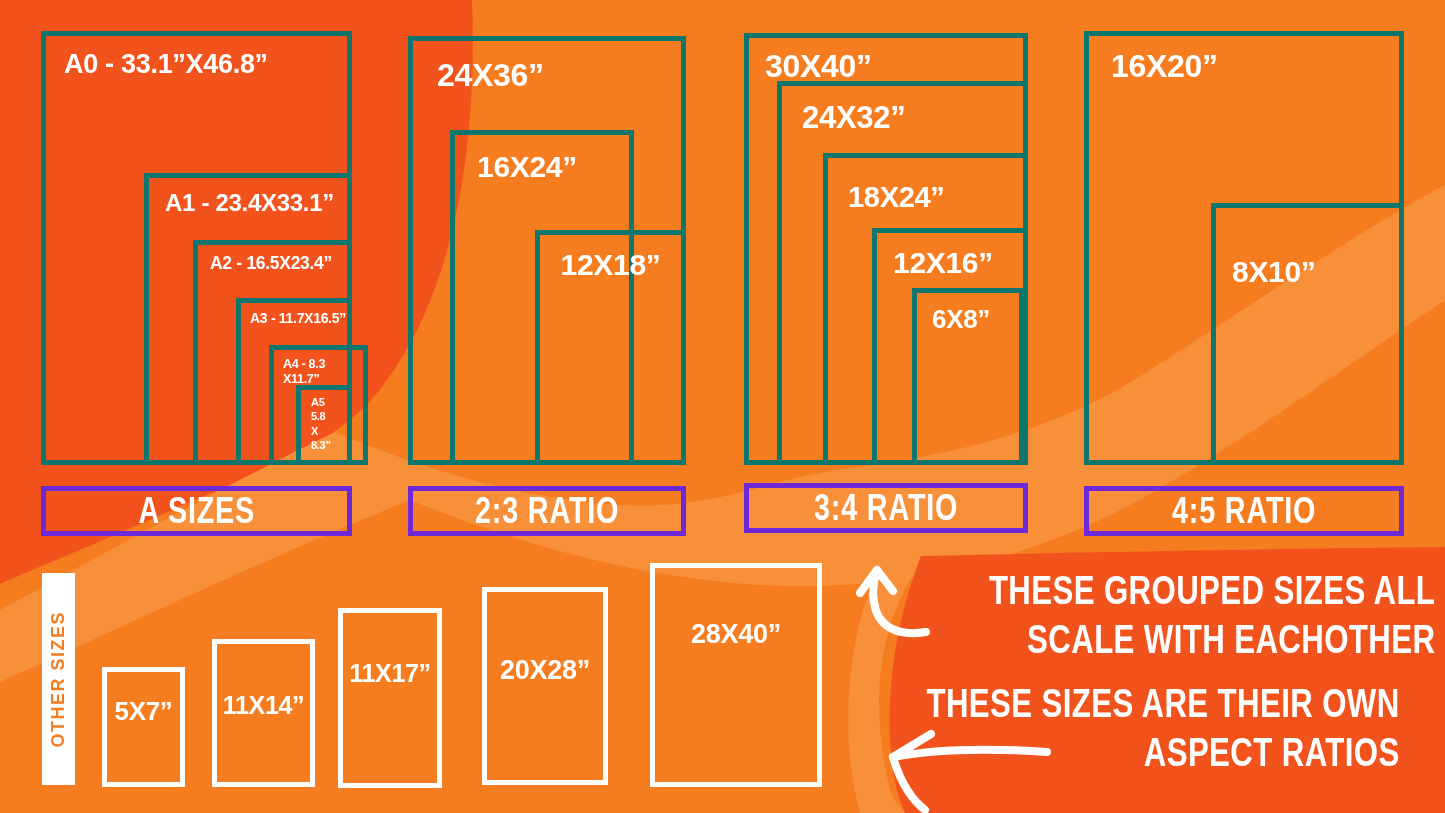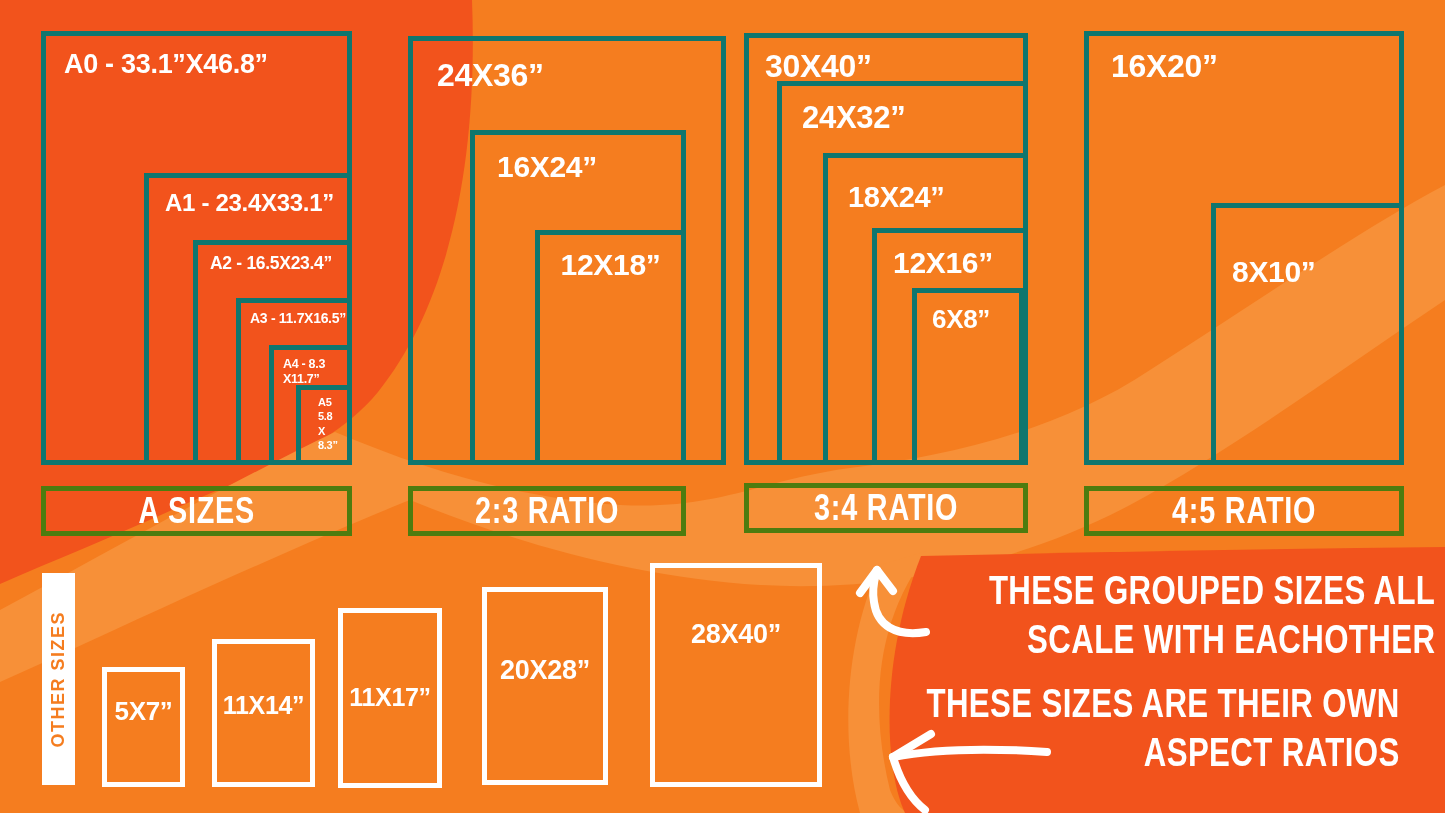--- a/index.html
+++ b/index.html
@@ -9,21 +9,21 @@
   .layer{position:absolute;inset:0;z-index:1;}
 
   
   .size-box{position:absolute;border:5px solid #0f766e;box-sizing:border-box;
             color:#fff;background:transparent;}
   .size-label{display:block;font-weight:700;letter-spacing:-0.3px;
               white-space:nowrap;line-height:1.05;}
   .size-label .ln{display:block;}
 
   
-  .ratio-box{position:absolute;border:5px solid #4d7c0f;box-sizing:border-box;
+  .ratio-box{position:absolute;border:5px solid #6d28d9;box-sizing:border-box;
              display:flex;align-items:center;justify-content:center;color:#fff;}
   .ratio-text{font-weight:700;font-size:36px;letter-spacing:1px;
               transform:scaleX(0.8);white-space:nowrap;}
 
   
   .vbar{position:absolute;background:#fff;display:flex;align-items:center;
         justify-content:center;}
   .vbar-text{writing-mode:vertical-rl;transform:rotate(180deg);color:#f57d1f;
              font-weight:700;font-size:18px;letter-spacing:1.5px;white-space:nowrap;}
   .other-box{position:absolute;border:5px solid #fff;box-sizing:border-box;
@@ -69,44 +69,44 @@
       </div>
       <div class="size-box" style="left:144px;top:173px;width:208px;height:292px;">
         <span class="size-label" style="padding:12px 16px;font-size:24px;">A1 - 23.4X33.1”</span>
       </div>
       <div class="size-box" style="left:193px;top:240px;width:159px;height:225px;">
         <span class="size-label" style="padding:9px 12px;font-size:17.5px;">A2 - 16.5X23.4”</span>
       </div>
       <div class="size-box" style="left:236px;top:298px;width:116px;height:167px;">
         <span class="size-label" style="padding:8px 9px;font-size:14px;">A3 - 11.7X16.5”</span>
       </div>
-      <div class="size-box" style="left:269px;top:345px;width:83px;height:120px;">
+      <div class="size-box" style="left:269px;top:345px;width:99px;height:120px;">
         <span class="size-label" style="padding:7px 9px;font-size:12.5px;line-height:1.2;">
           <span class="ln">A4 - 8.3</span>
           <span class="ln">X11.7”</span>
         </span>
       </div>
       <div class="size-box" style="left:296px;top:385px;width:56px;height:80px;">
-        <span class="size-label" style="padding:5px 17px;font-size:11px;line-height:1.3;">
+        <span class="size-label" style="padding:5px 10px;font-size:11px;line-height:1.3;">
           <span class="ln">A5</span>
           <span class="ln">5.8</span>
           <span class="ln">X</span>
           <span class="ln">8.3”</span>
         </span>
       </div>
       <div class="ratio-box" style="left:41px;top:486px;width:311px;height:50px;">
         <span class="ratio-text">A SIZES</span>
       </div>
     </section>
 
     <section>
-      <div class="size-box" style="left:408px;top:36px;width:318px;height:429px;">
+      <div class="size-box" style="left:408px;top:36px;width:278px;height:429px;">
         <span class="size-label" style="padding:18px 24px;font-size:32px;">24X36”</span>
       </div>
-      <div class="size-box" style="left:470px;top:130px;width:216px;height:335px;">
+      <div class="size-box" style="left:450px;top:130px;width:184px;height:335px;">
         <span class="size-label" style="padding:16px 22px;font-size:30px;">16X24”</span>
       </div>
       <div class="size-box" style="left:535px;top:230px;width:151px;height:235px;text-align:center;">
         <span class="size-label" style="padding:14px 16px;font-size:30px;">12X18”</span>
       </div>
       <div class="ratio-box" style="left:408px;top:486px;width:278px;height:50px;">
         <span class="ratio-text">2:3 RATIO</span>
       </div>
     </section>
 
@@ -147,21 +147,21 @@
       <div class="vbar" style="left:42px;top:573px;width:33px;height:212px;">
         <span class="vbar-text">OTHER SIZES</span>
       </div>
       <div class="other-box" style="left:102px;top:667px;width:83px;height:120px;">
         <span class="size-label" style="padding-top:26px;font-size:26px;">5X7”</span>
       </div>
       <div class="other-box" style="left:212px;top:639px;width:103px;height:148px;">
         <span class="size-label" style="padding-top:48px;font-size:25px;">11X14”</span>
       </div>
       <div class="other-box" style="left:338px;top:608px;width:104px;height:180px;">
-        <span class="size-label" style="padding-top:71px;font-size:25px;">11X17”</span>
+        <span class="size-label" style="padding-top:47px;font-size:25px;">11X17”</span>
       </div>
       <div class="other-box" style="left:482px;top:587px;width:126px;height:198px;">
         <span class="size-label" style="padding-top:64px;font-size:27px;">20X28”</span>
       </div>
       <div class="other-box" style="left:650px;top:563px;width:172px;height:224px;">
         <span class="size-label" style="padding-top:52px;font-size:27px;">28X40”</span>
       </div>
     </section>
 
     <section>

